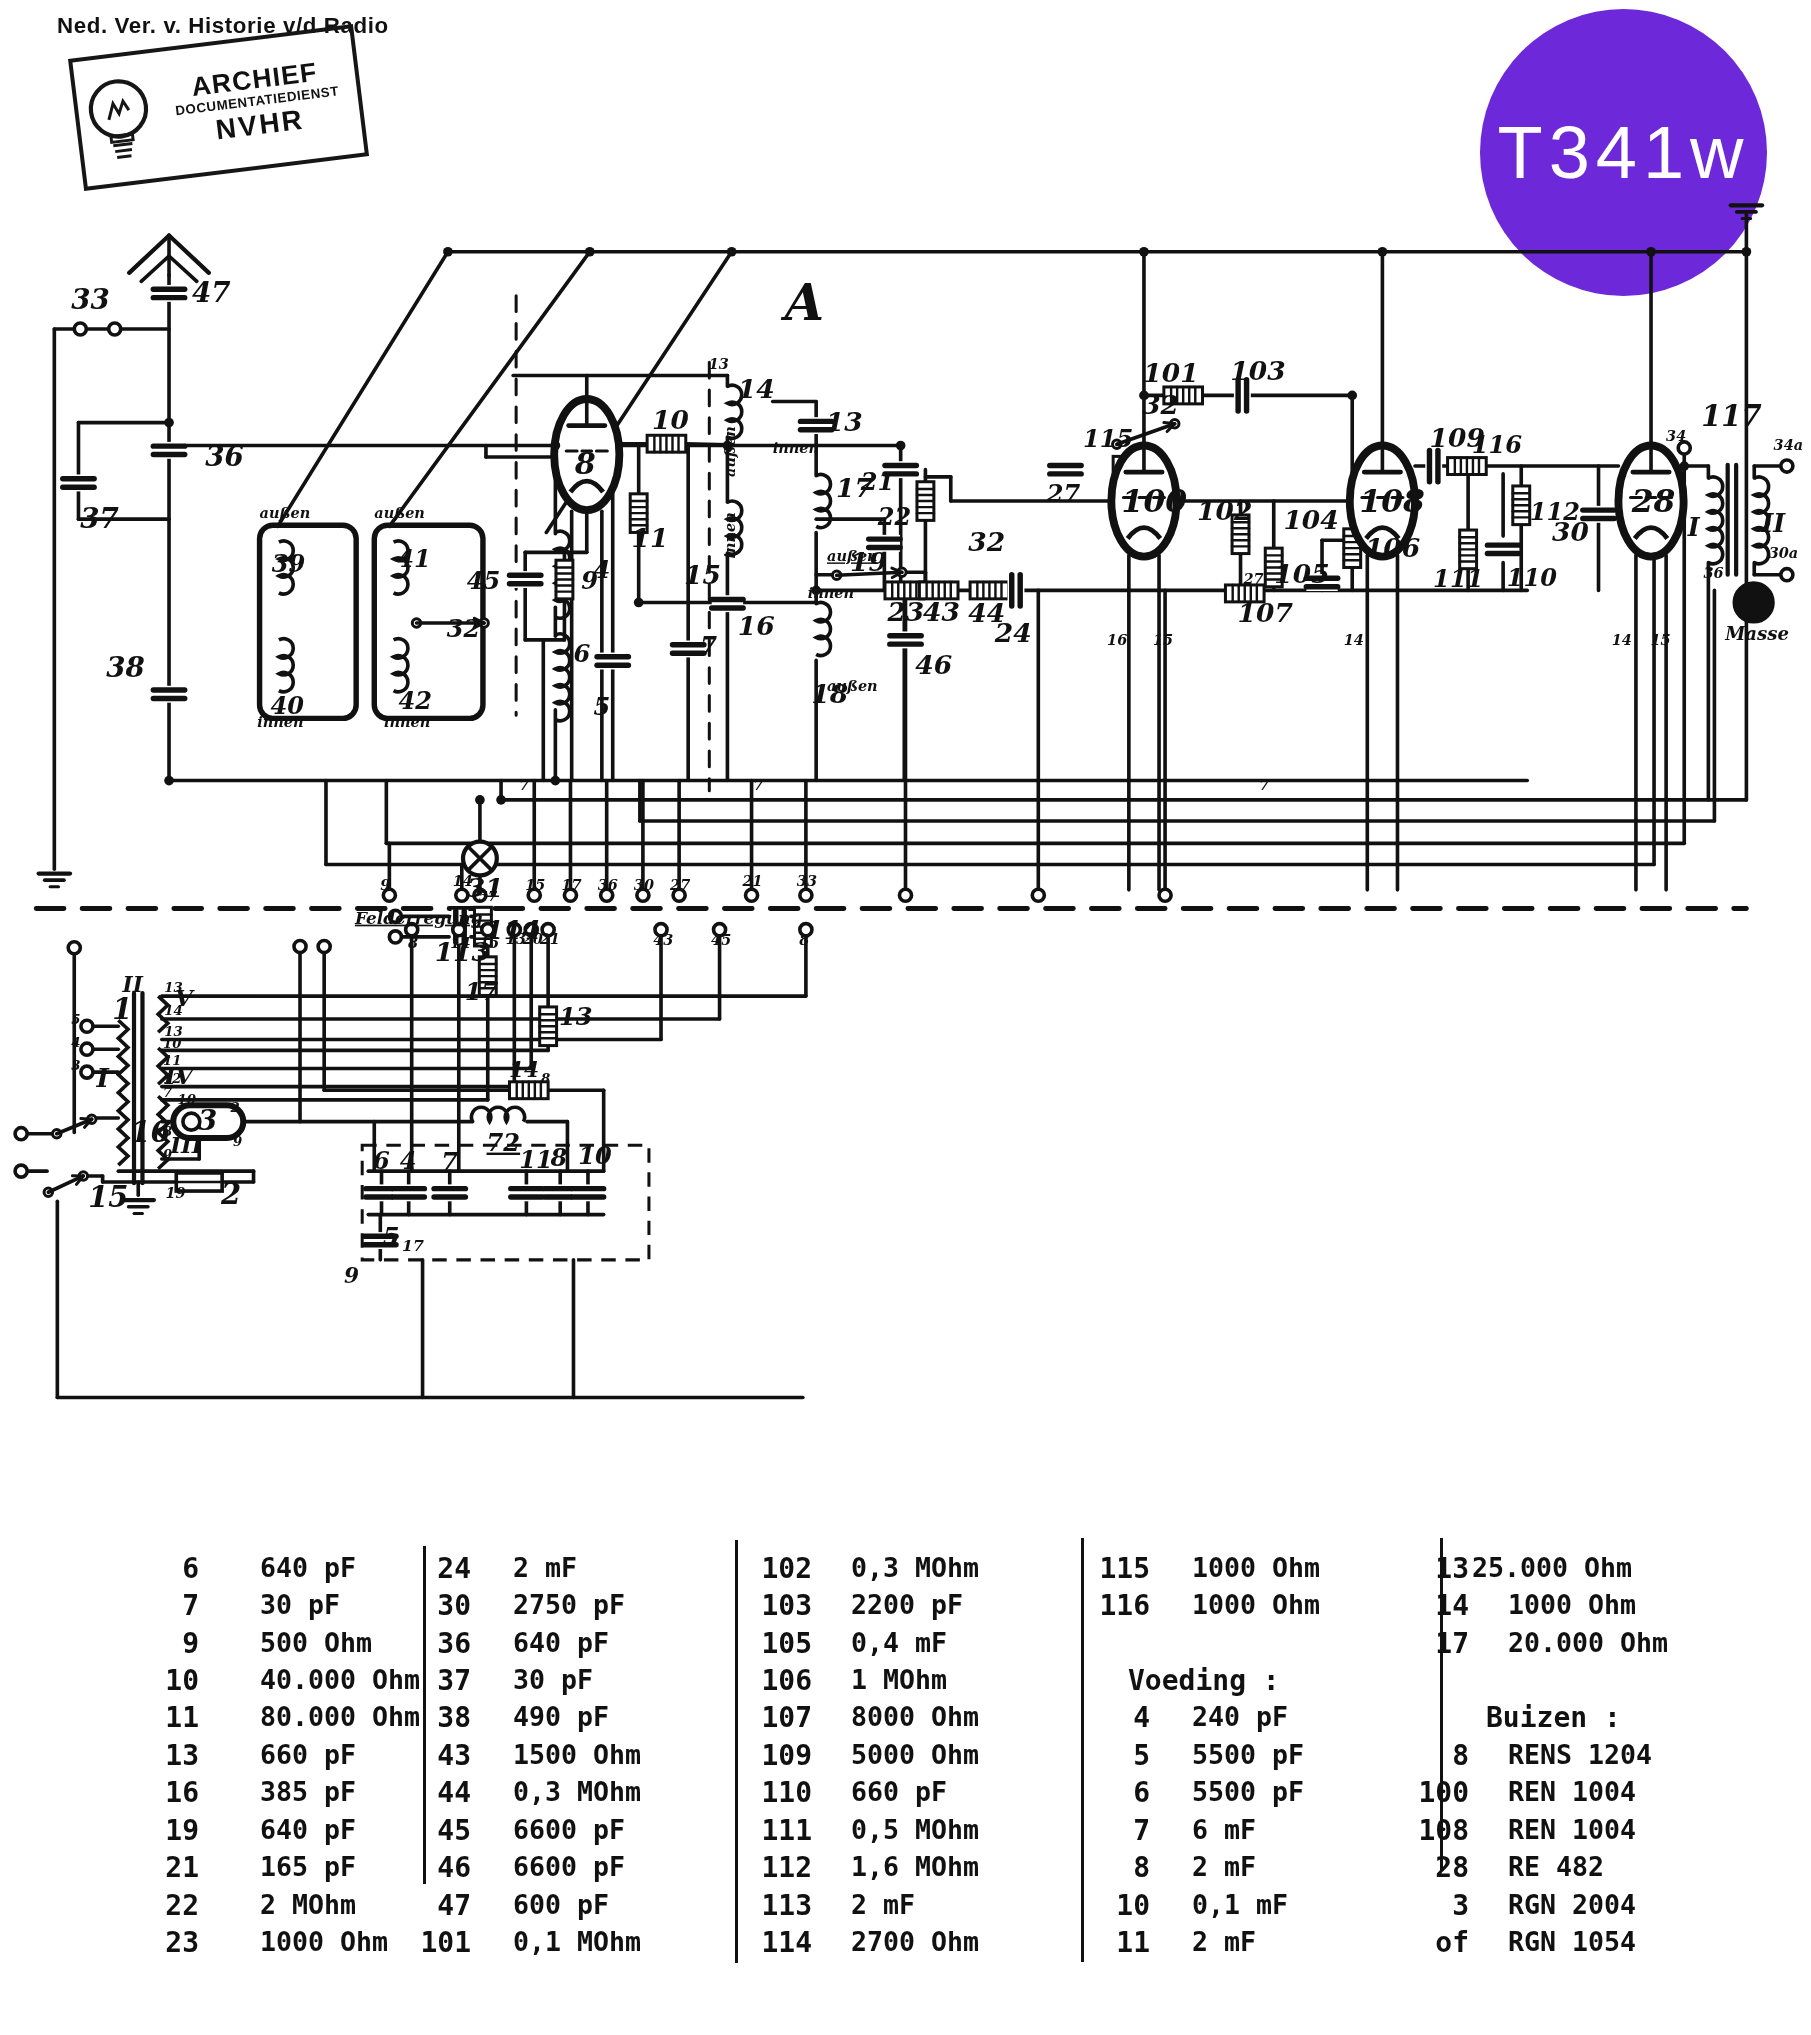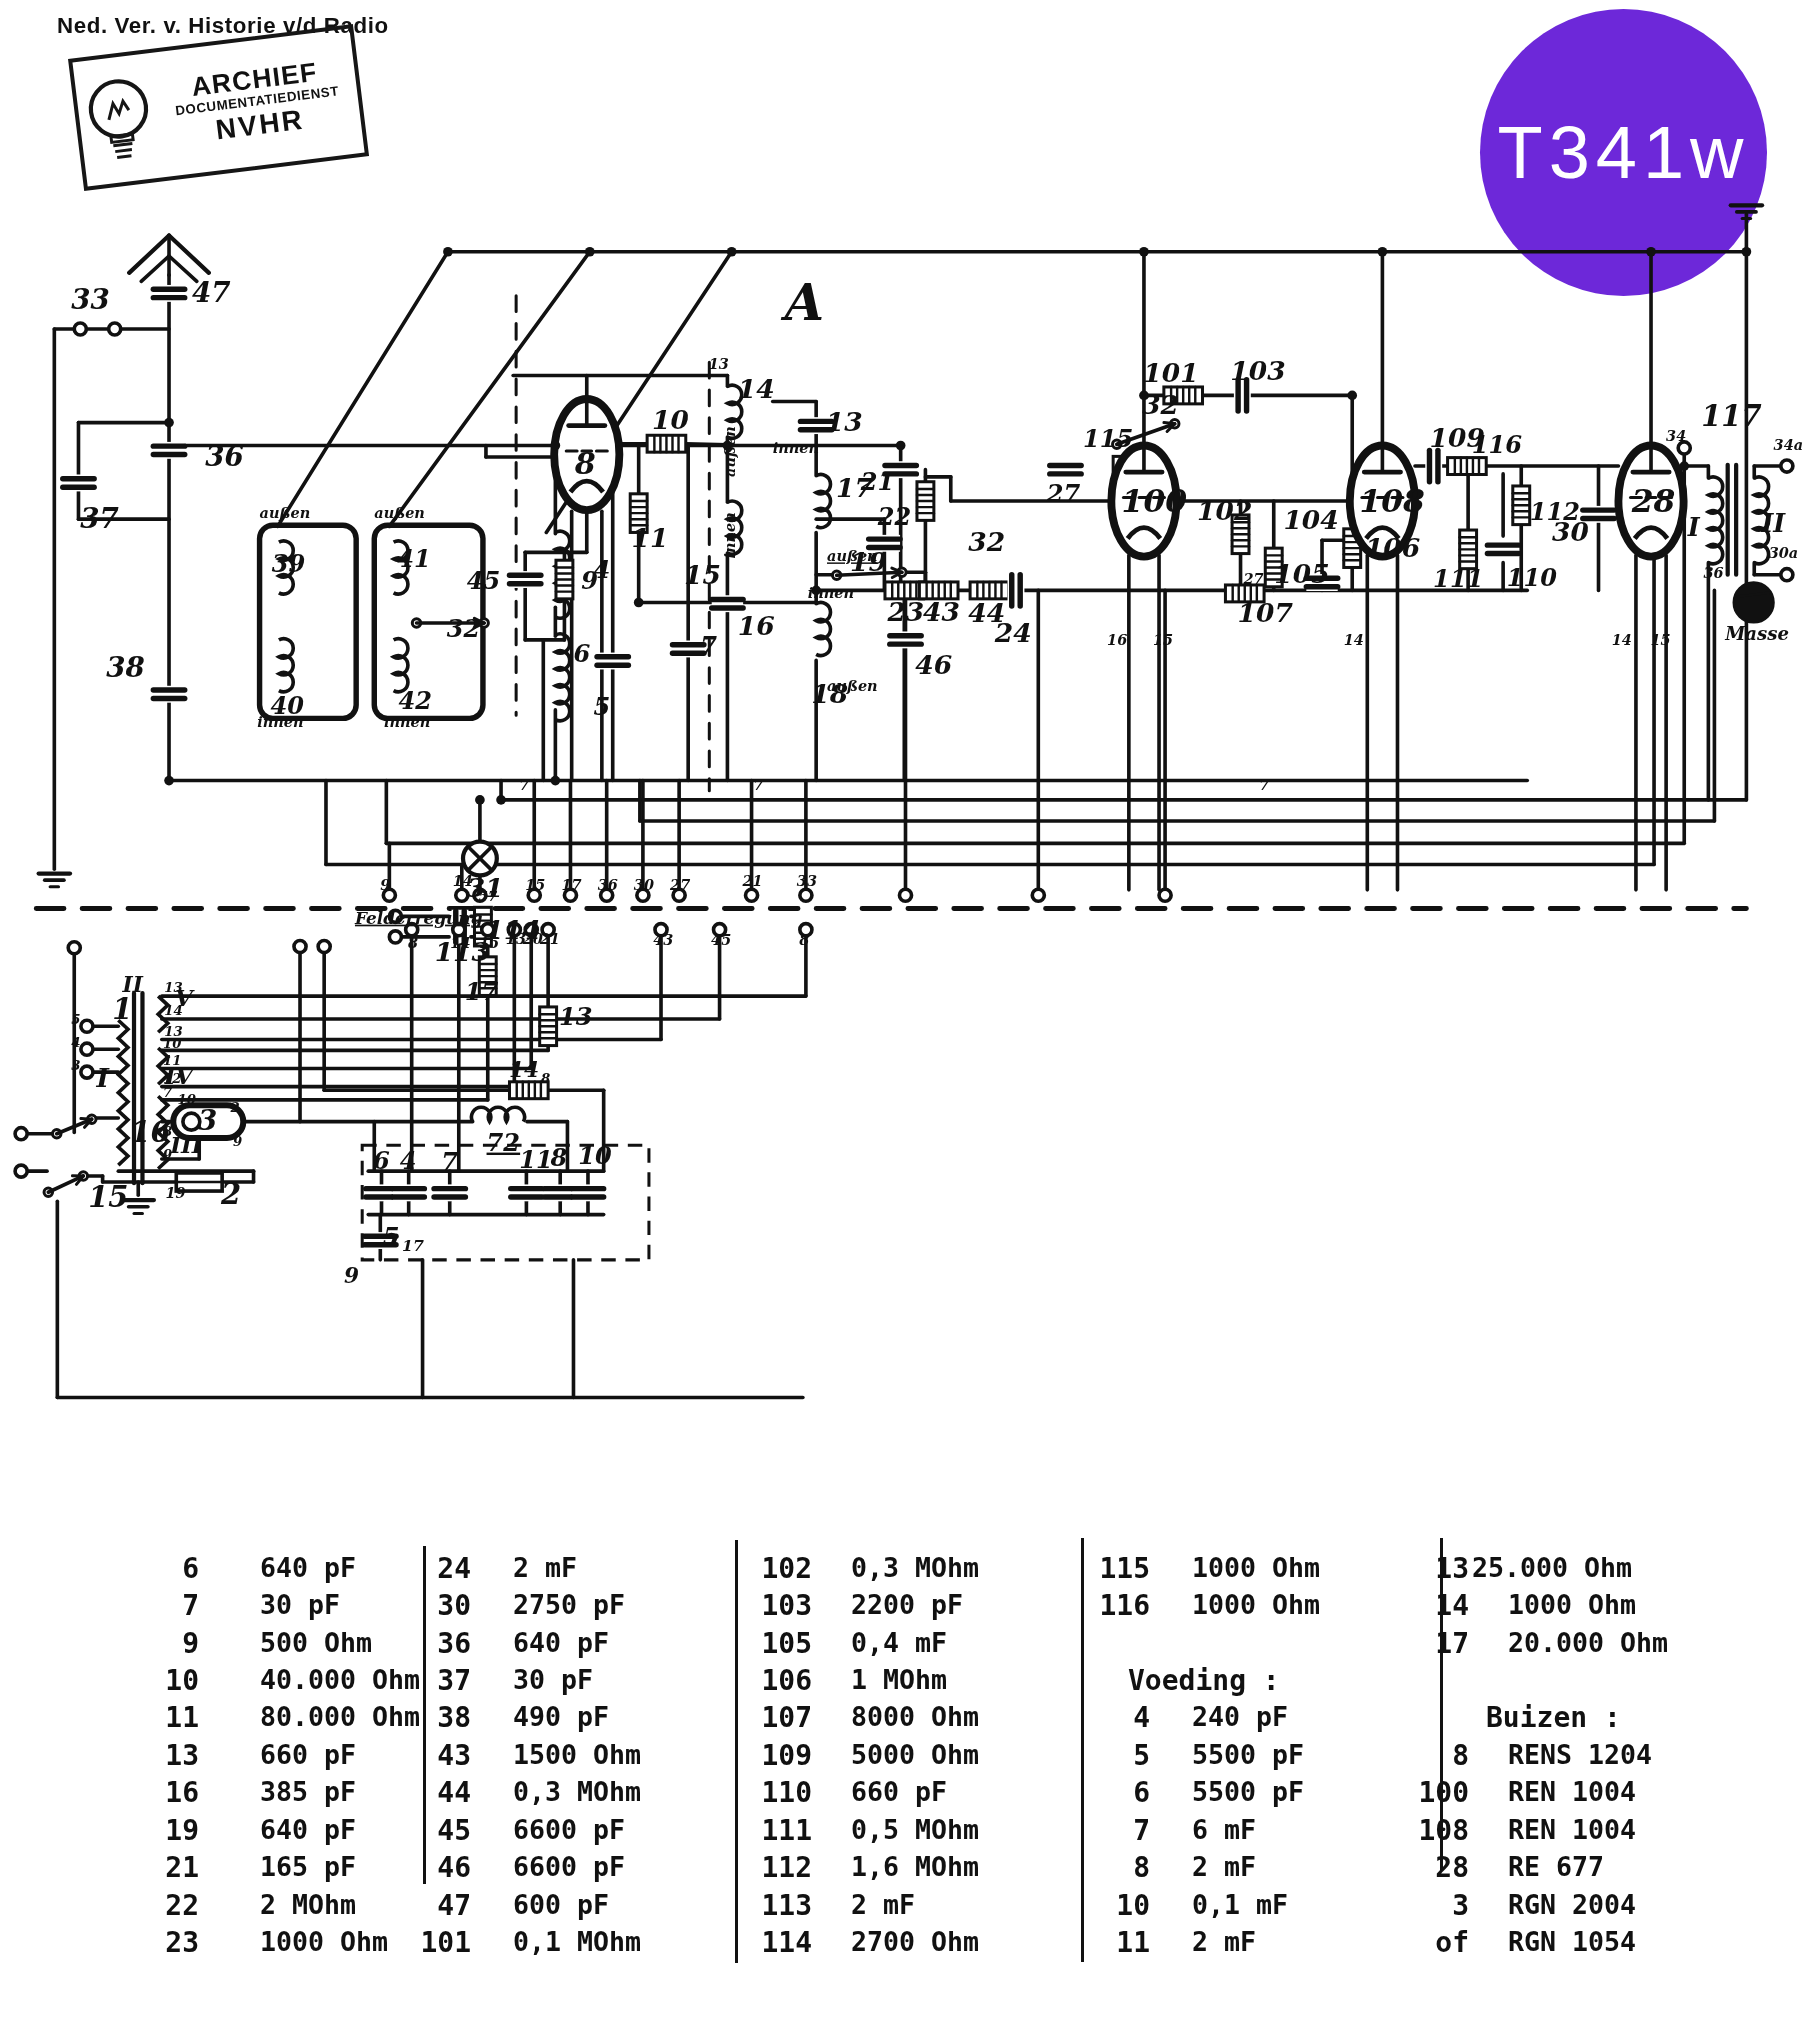--- a/index.html
+++ b/index.html
@@ -1002,21 +1002,21 @@
       <div class="pnum" style="left: 1336px; top: 1627px;">17</div>
       <div class="pval" style="left: 1508px; top: 1627px;">20.000 Ohm</div>
       <div class="phead" style="left: 1486px; top: 1701px;">Buizen :</div>
       <div class="pnum" style="left: 1336px; top: 1739px;">8</div>
       <div class="pval" style="left: 1508px; top: 1739px;">RENS 1204</div>
       <div class="pnum" style="left: 1336px; top: 1776px;">100</div>
       <div class="pval" style="left: 1508px; top: 1776px;">REN 1004</div>
       <div class="pnum" style="left: 1336px; top: 1814px;">108</div>
       <div class="pval" style="left: 1508px; top: 1814px;">REN 1004</div>
       <div class="pnum" style="left: 1336px; top: 1851px;">28</div>
-      <div class="pval" style="left: 1508px; top: 1851px;">RE 677</div>
+      <div class="pval" style="left: 1508px; top: 1851px;">RE 482</div>
       <div class="pnum" style="left: 1336px; top: 1889px;">3</div>
       <div class="pval" style="left: 1508px; top: 1889px;">RGN 2004</div>
       <div class="pnum" style="left: 1336px; top: 1926px;">of</div>
       <div class="pval" style="left: 1508px; top: 1926px;">RGN 1054</div>
       <div class="psep" style="left: 423px; top: 1546px; height: 338px;"></div>
       <div class="psep" style="left: 735px; top: 1540px; height: 423px;"></div>
       <div class="psep" style="left: 1081px; top: 1538px; height: 424px;"></div>
       <div class="psep" style="left: 1440px; top: 1538px; height: 333px;"></div>
     </div>
 </div>

